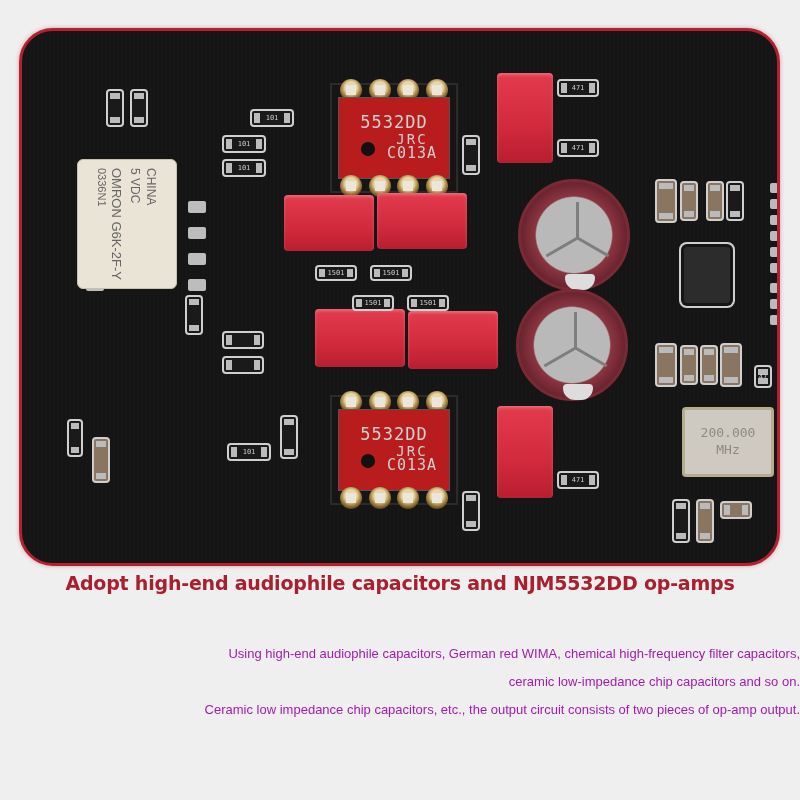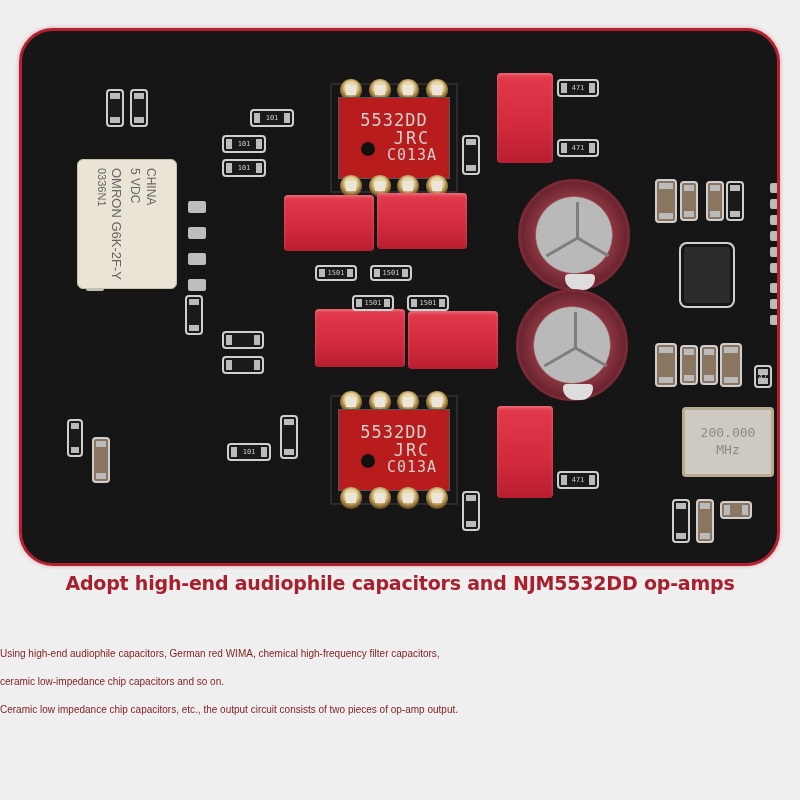--- a/index.html
+++ b/index.html
@@ -28,21 +28,21 @@
     position: relative;
   }
   .pin::after { content: ""; position: absolute; left: 6px; top: 6px; width: 10px; height: 10px; background: #ece6da; }
   .dip .body {
     position: absolute; left: 8px; right: 8px; top: 18px; bottom: 18px;
     background: #b91c1c; border: 1px solid #555;
     display: flex; flex-direction: column; align-items: center; justify-content: center;
     color: #cfcfcf; font-family: "DejaVu Sans Mono", monospace; line-height: 1.05;
   }
   .dip .l1 { font-size: 17px; letter-spacing: 1px; }
-  .dip .l2 { font-size: 17px; letter-spacing: 2px; margin-left: 36px; }
+  .dip .l2 { font-size: 14px; letter-spacing: 2px; margin-left: 36px; }
   .dip .l3 { font-size: 15px; letter-spacing: 1px; margin-left: 36px; }
   .dip .notch { position: absolute; left: 22px; bottom: 22px; width: 14px; height: 14px; border-radius: 50%; background: #111; }
   .dip .socket { position: absolute; left: 0; right: 0; top: 4px; bottom: 4px; border: 2px solid #2b2b2b; }
 
   
   .wima { position: absolute; background: linear-gradient(180deg, #e33b4d, #d12a3c 60%, #b81e30); border-radius: 4px; box-shadow: inset 0 2px 3px rgba(255,255,255,0.25); }
 
   
   .ecap {
     position: absolute; width: 112px; height: 112px; border-radius: 50%;
@@ -85,22 +85,22 @@
   .smd.h::before { left: 2px; } .smd.h::after { right: 2px; }
   .smd.cap { background: #8a7560; }
 
   .edge-pad { position: absolute; width: 8px; height: 10px; background: #bbb; border-radius: 2px; }
 
   .headline {
     position: absolute; left: 0; right: 0; top: 572px; text-align: center;
     color: #a8202e; font-family: "DejaVu Sans", sans-serif; font-weight: bold; font-size: 19px; letter-spacing: -0.2px;
   }
   .desc {
-    position: absolute; left: 0; right: 0; top: 640px; text-align: left;
-    color: #7f1d1d; font-family: "Liberation Sans", sans-serif; font-size: 10px; line-height: 28px;
+    position: absolute; left: 0; right: 0; top: 640px; text-align: right;
+    color: #a21caf; font-family: "Liberation Sans", sans-serif; font-size: 13px; line-height: 28px;
   }
   .desc div { white-space: nowrap; }
 </style>
 </head>
 <body>
 
 <div class="board">
 
   <div class="dip" style="left:308px; top:48px;">
     <div class="socket"></div>

